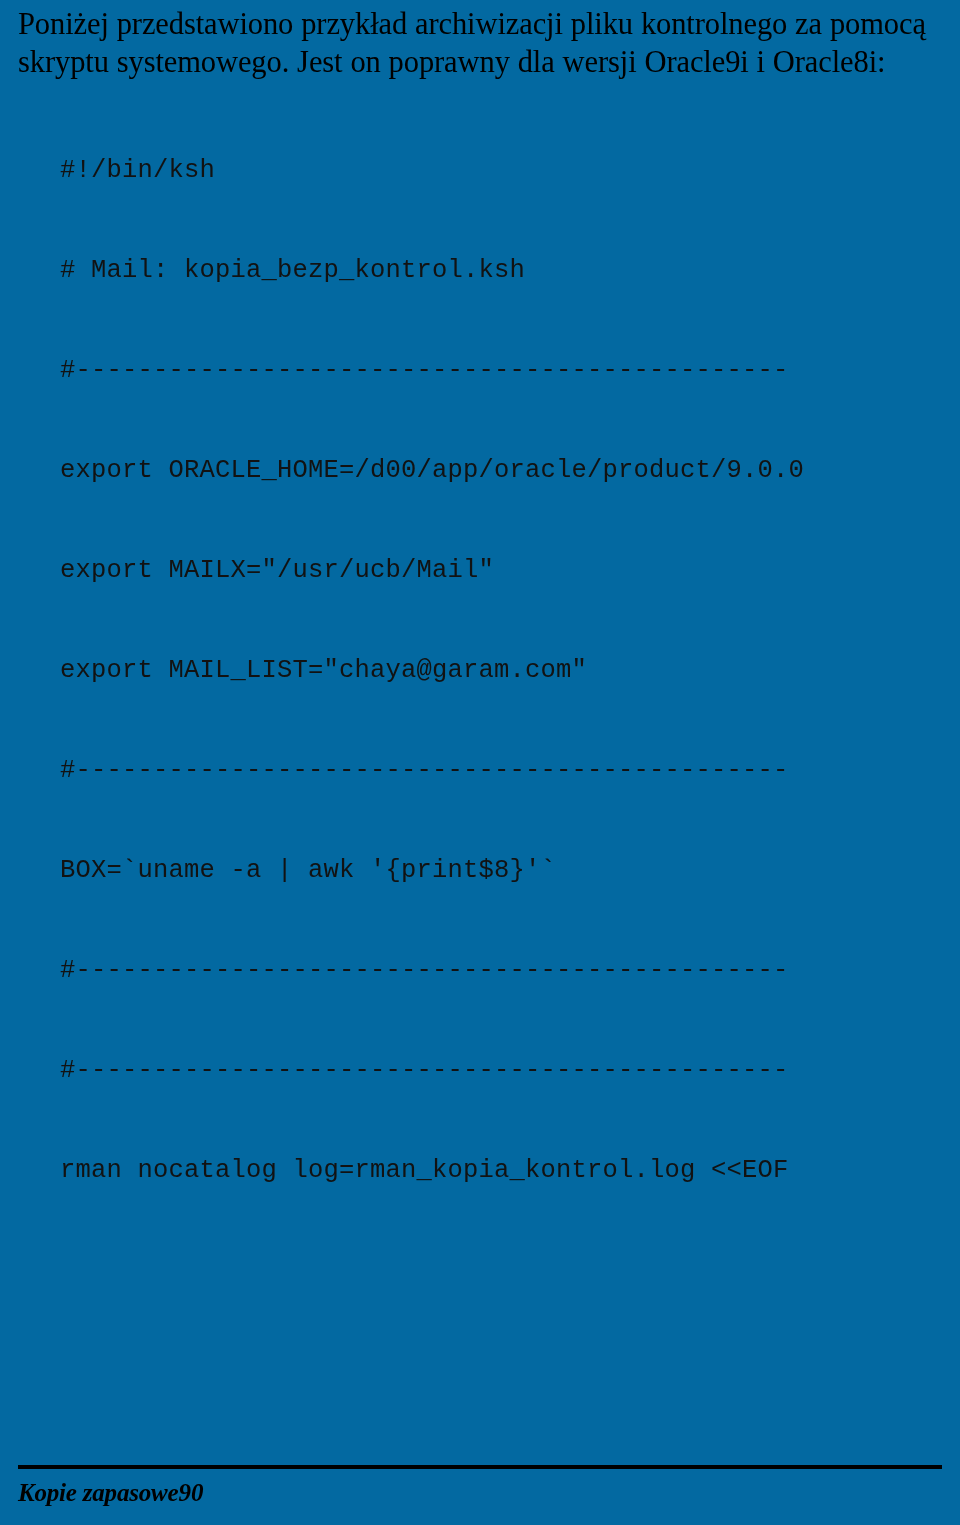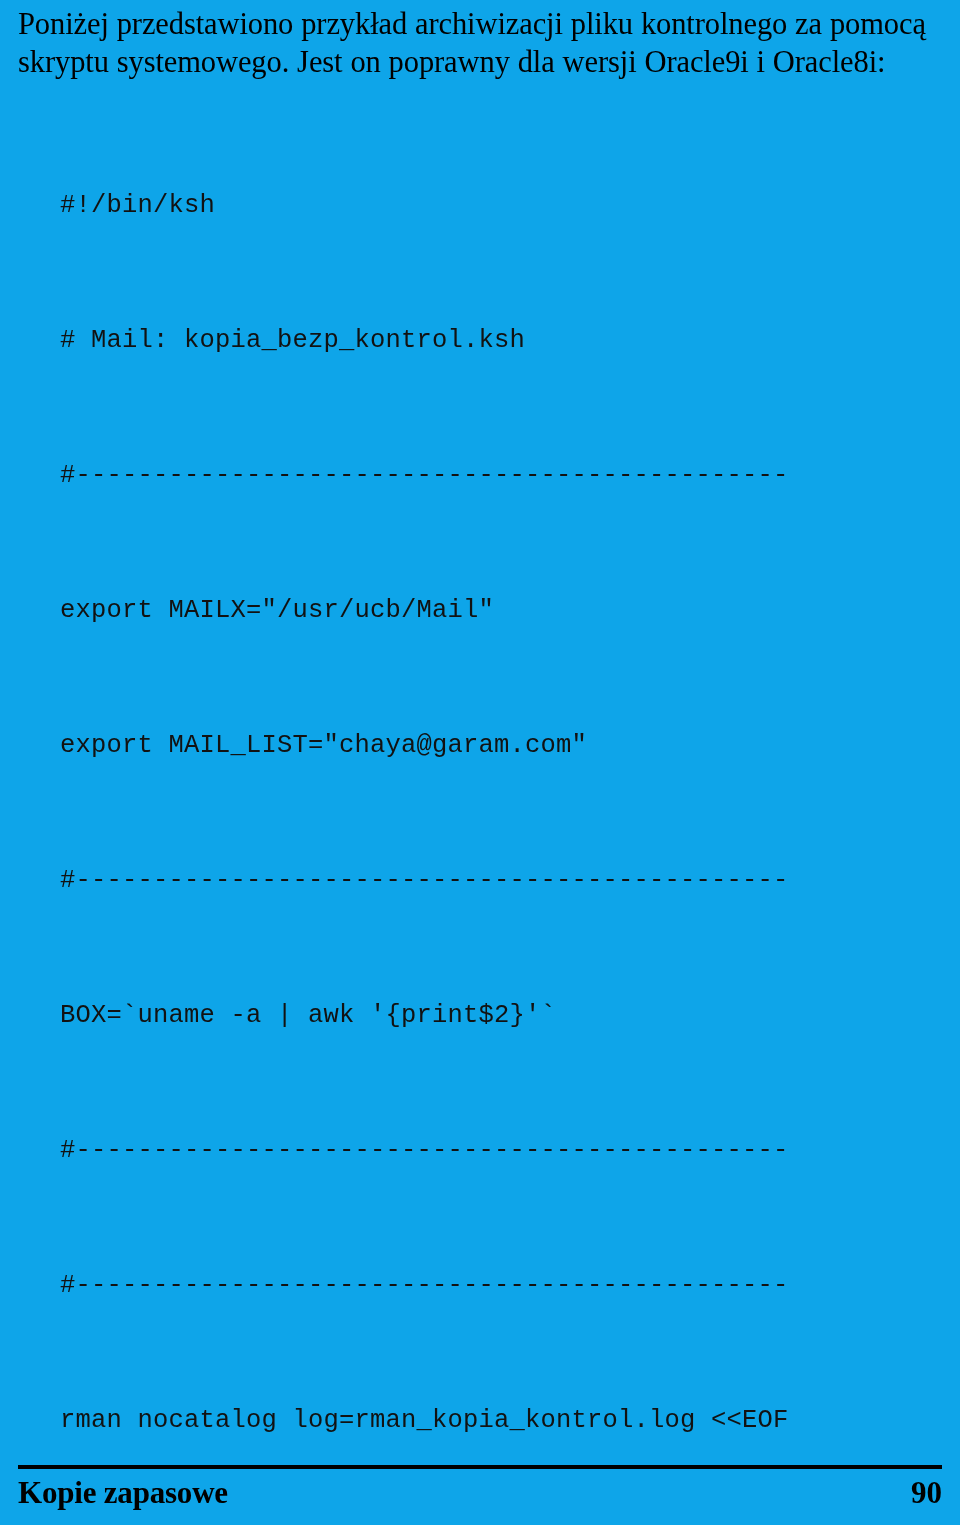--- a/index.html
+++ b/index.html
@@ -5,21 +5,21 @@
 <style>
   html, body {
     margin: 0;
     padding: 0;
     background: #ffffff;
   }
   .page {
     position: relative;
     width: 960px;
     height: 1525px;
-    background: #0ea5e9;
+    background: #0369a1;
     box-sizing: border-box;
     overflow: hidden;
   }
   .content {
     position: absolute;
     left: 0;
     top: 0;
     right: 0;
     padding: 6px 18px 0 18px;
     box-sizing: border-box;
@@ -40,41 +40,40 @@
     font-size: 25.5px;
     line-height: 33.35px;
     color: #121212;
     white-space: pre;
     letter-spacing: 0.2px;
   }
   .code-line {
     white-space: pre;
     display: block;
     min-height: 33.35px;
-    margin-top: 35px;
   }
   .footer {
     position: absolute;
     left: 18px;
     right: 18px;
     bottom: 14px;
   }
   .footer-rule {
     border: 0;
     border-top: 4px solid #000000;
     margin: 0 0 6px 0;
     height: 0;
   }
   .footer-row {
     display: flex;
     align-items: baseline;
-    justify-content: space-between;
     font-family: "Liberation Serif", "DejaVu Serif", serif;
+    font-style: italic;
     font-weight: bold;
-    font-size: 31px;
+    font-size: 25px;
     line-height: 36px;
     color: #000000;
   }
   .footer-title {
     letter-spacing: -0.2px;
   }
   .footer-page {
     letter-spacing: 0;
   }
 </style>
@@ -84,24 +83,25 @@
 <div class="page">
 
   <div class="content">
 
     <p class="intro">Poniżej przedstawiono przykład archiwizacji pliku kontrolnego za pomocą skryptu systemowego. Jest on poprawny dla wersji Oracle9i i Oracle8i:</p>
 
     <div class="code-block">
       <span class="code-line">#!/bin/ksh</span>
       <span class="code-line"># Mail: kopia_bezp_kontrol.ksh</span>
       <span class="code-line">#----------------------------------------------</span>
+      <span class="code-line">export ORACLE_HOME=/d00/app/oracle/product/9.0.0</span>
       <span class="code-line">export MAILX="/usr/ucb/Mail"</span>
       <span class="code-line">export MAIL_LIST="chaya@garam.com"</span>
       <span class="code-line">#----------------------------------------------</span>
-      <span class="code-line">BOX=`uname -a | awk '{print$2}'`</span>
+      <span class="code-line">BOX=`uname -a | awk '{print$8}'`</span>
       <span class="code-line">#----------------------------------------------</span>
       <span class="code-line">#----------------------------------------------</span>
       <span class="code-line">rman nocatalog log=rman_kopia_kontrol.log &lt;&lt;EOF</span>
       
       
       
       
       
       
       

